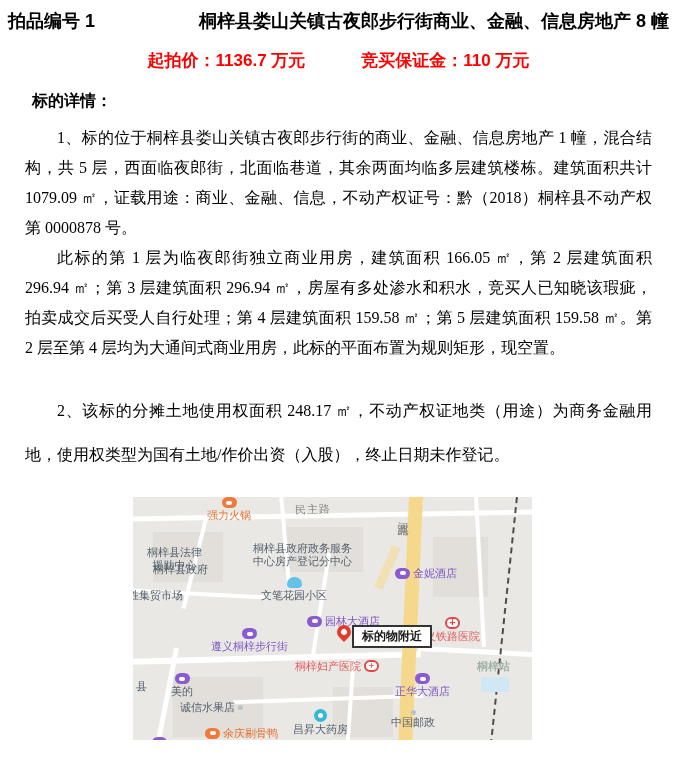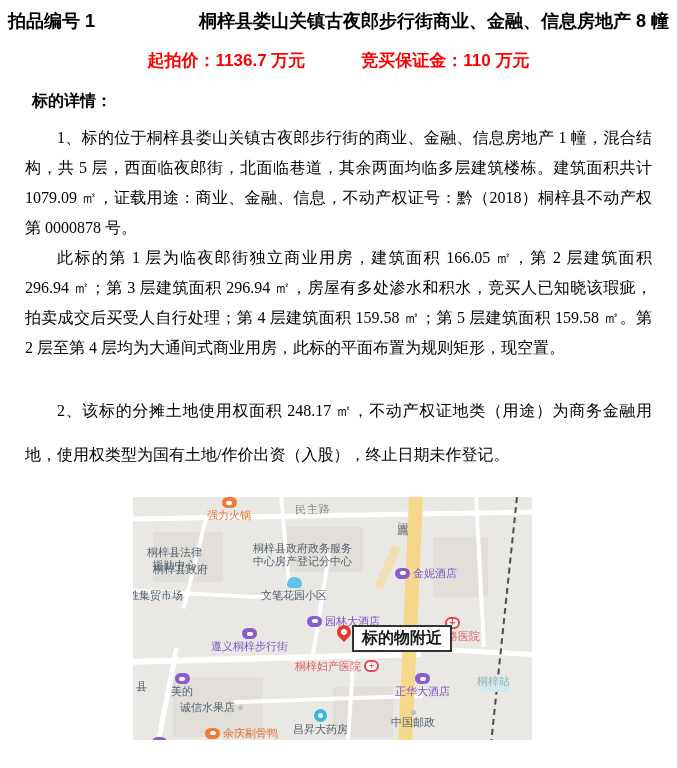--- a/index.html
+++ b/index.html
@@ -49,21 +49,21 @@
   .ic-teal{display:inline-block;width:13px;height:13px;border-radius:50%;background:#35b8d8;
            position:relative;flex:none;}
   .ic-teal::after{content:"";position:absolute;left:4px;top:4px;width:5px;height:5px;
                   background:#fff;border-radius:50%;}
   .ic-dot{display:inline-block;width:5px;height:5px;border-radius:50%;background:#b7c3c9;flex:none;}
   .pin{position:absolute;width:14px;height:14px;background:#e23b2e;
        border-radius:50% 50% 50% 0;transform:rotate(-45deg);}
   .pin::after{content:"";position:absolute;left:4px;top:4px;width:6px;height:6px;
               background:#fff;border-radius:50%;}
   .tooltip{position:absolute;background:#fff;border:2px solid #333;padding:1px 8px;
-           font-size:16px;font-weight:bold;color:#1a1a1a;white-space:nowrap;}
+           font-size:12px;font-weight:bold;color:#1a1a1a;white-space:nowrap;}
 </style>
 </head>
 <body>
 
 <div class="page">
 
   <div class="h1row">
     <span>拍品编号 1</span>
     <span>桐梓县娄山关镇古夜郎步行街商业、金融、信息房地产 8 幢</span>
   </div>
@@ -100,21 +100,21 @@
     <div class="road" style="left:215px;top:160px;width:4px;height:106px;transform:rotate(4deg);"></div>
 
     <div class="yroad" style="left:270px;top:-8px;width:14px;height:290px;transform:rotate(2.5deg);"></div>
     <div class="yroad" style="left:250px;top:48px;width:9px;height:45px;transform:rotate(24deg);opacity:.55;"></div>
 
     <div class="rail" style="left:384px;top:-10px;height:300px;transform:rotate(6deg);transform-origin:top;"></div>
     <div class="station-area"></div>
 
     <div class="roadlbl" style="left:162px;top:5px;transform:rotate(-2deg);">民主路</div>
     <div class="roadlbl vert" style="left:262px;top:16px;">河滨北路</div>
-    <div class="poi txt-station" style="left:344px;top:178px;">
+    <div class="poi txt-station" style="left:344px;top:163px;font-weight:bold;">
       <span>桐梓站</span>
     </div>
 
     <div class="poi col" style="left:74px;top:0;text-align:center;">
       <span class="ic-oval ic-orange"></span>
       <span class="txt-orange">强力火锅</span>
     </div>
     <div class="poi col txt-dark" style="left:14px;top:29px;margin-top:20px;">
       <span class="lbl2">桐梓县法律</span>
       <span class="lbl2">援助中心</span>

